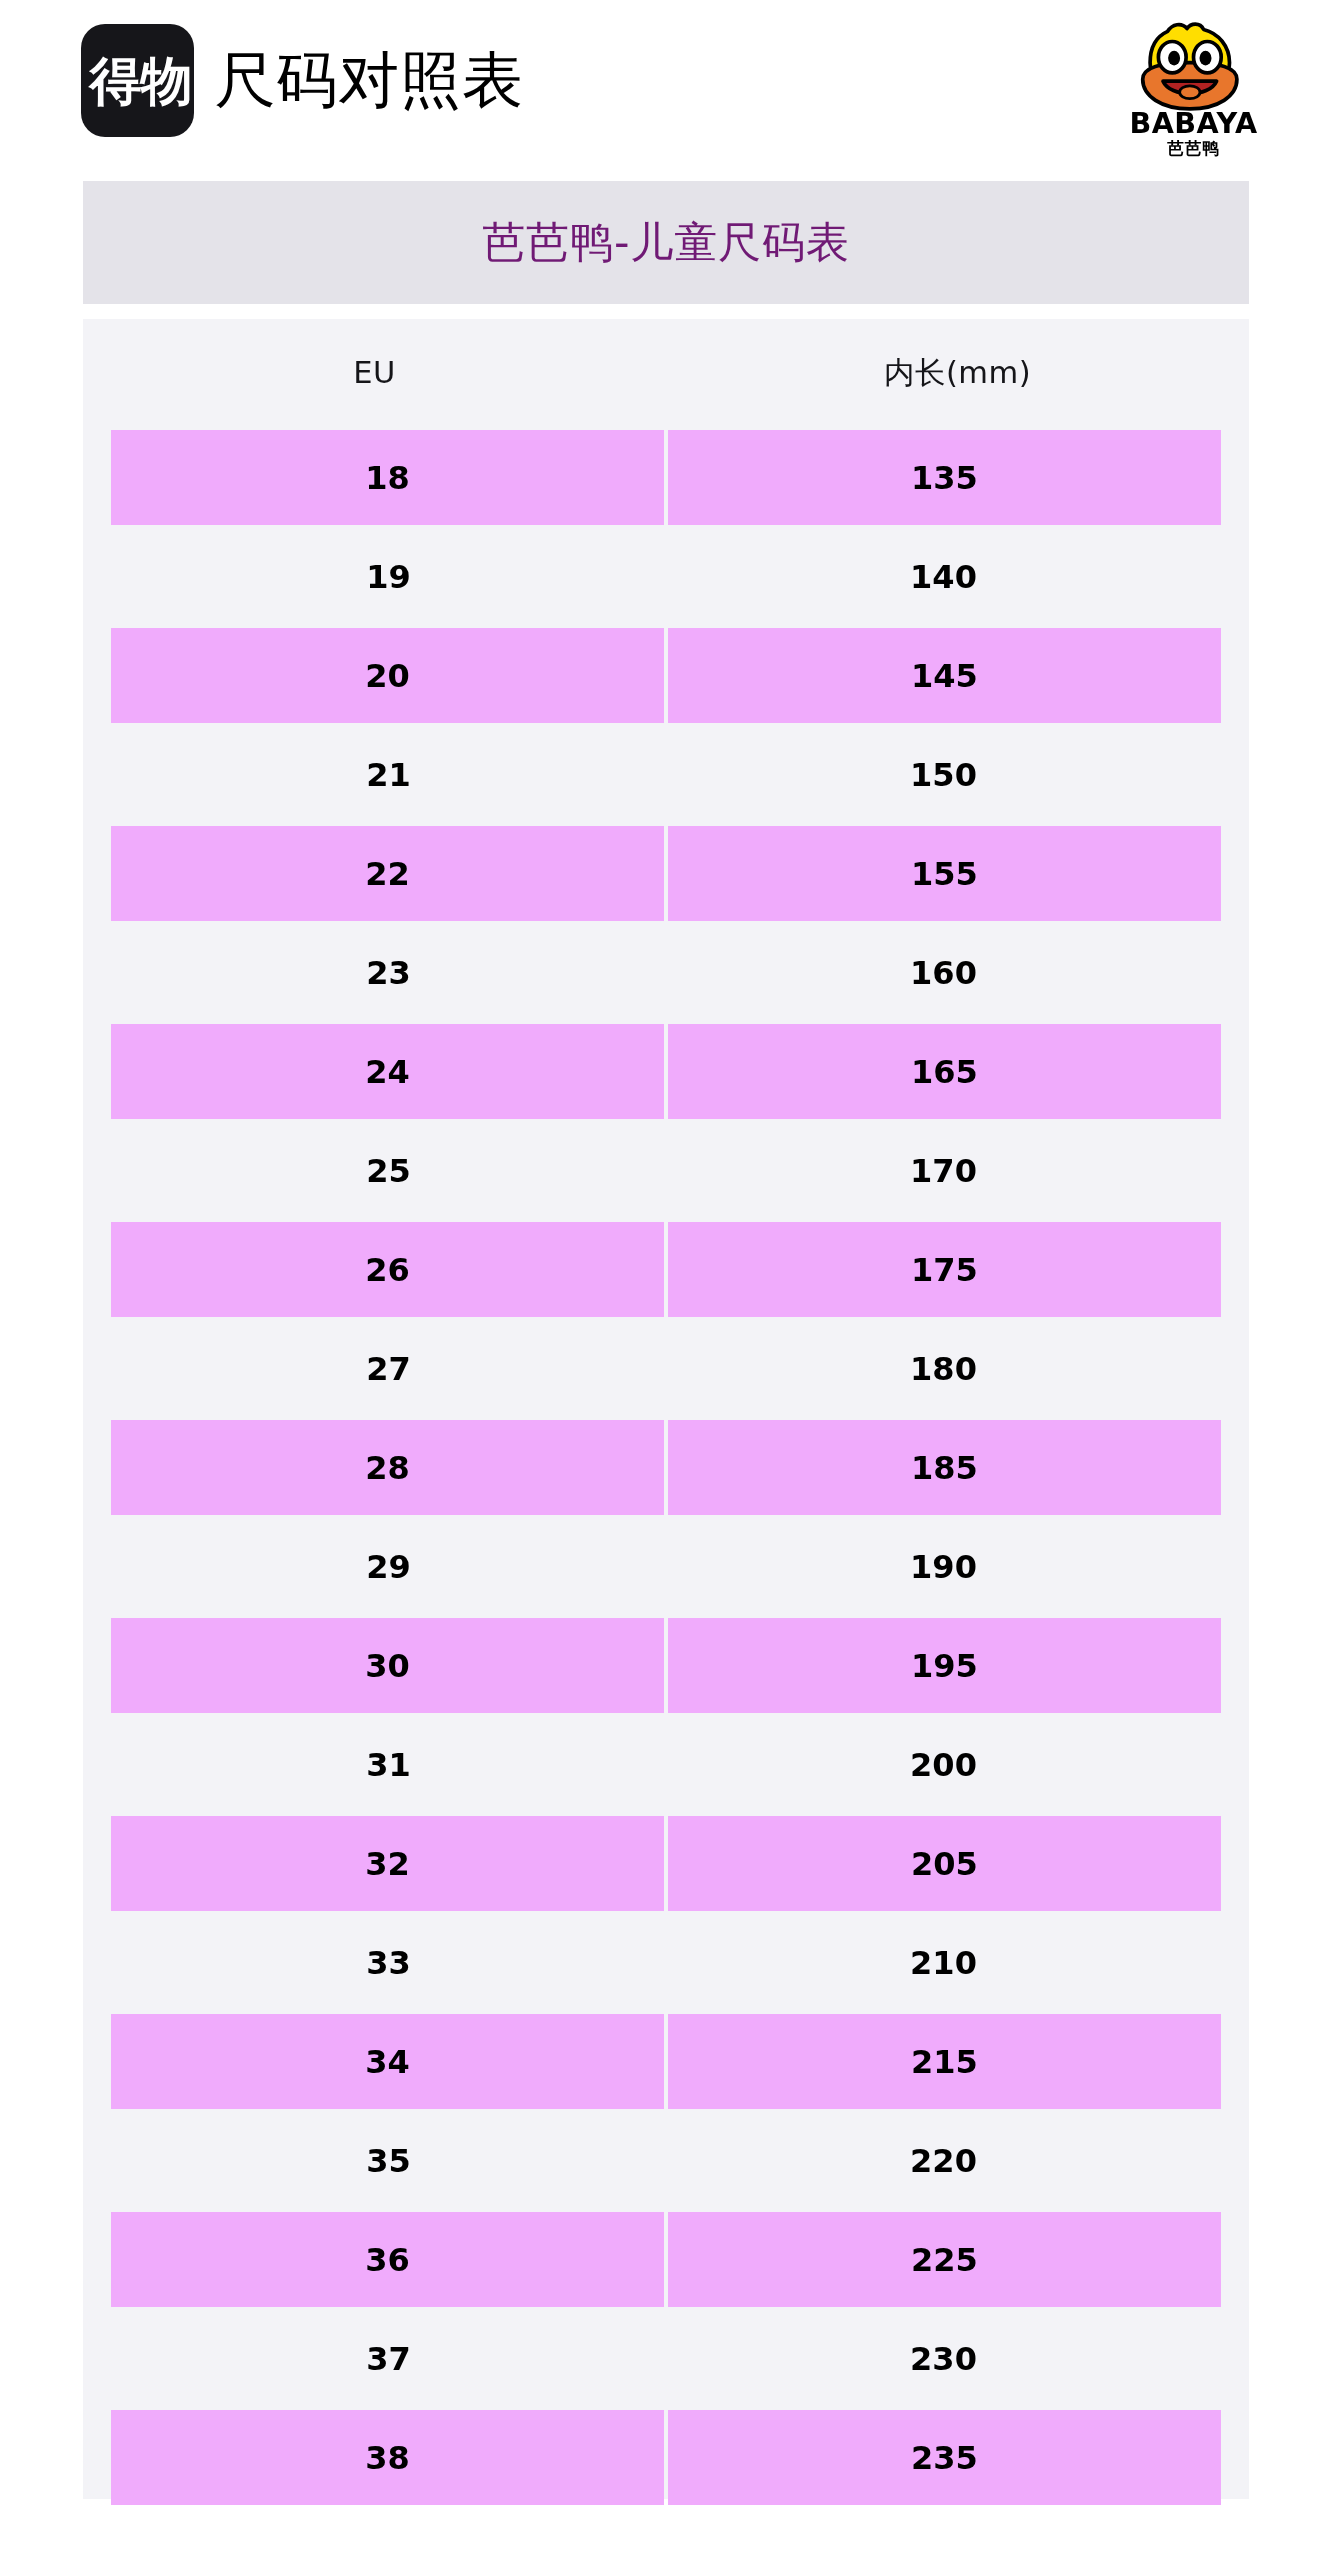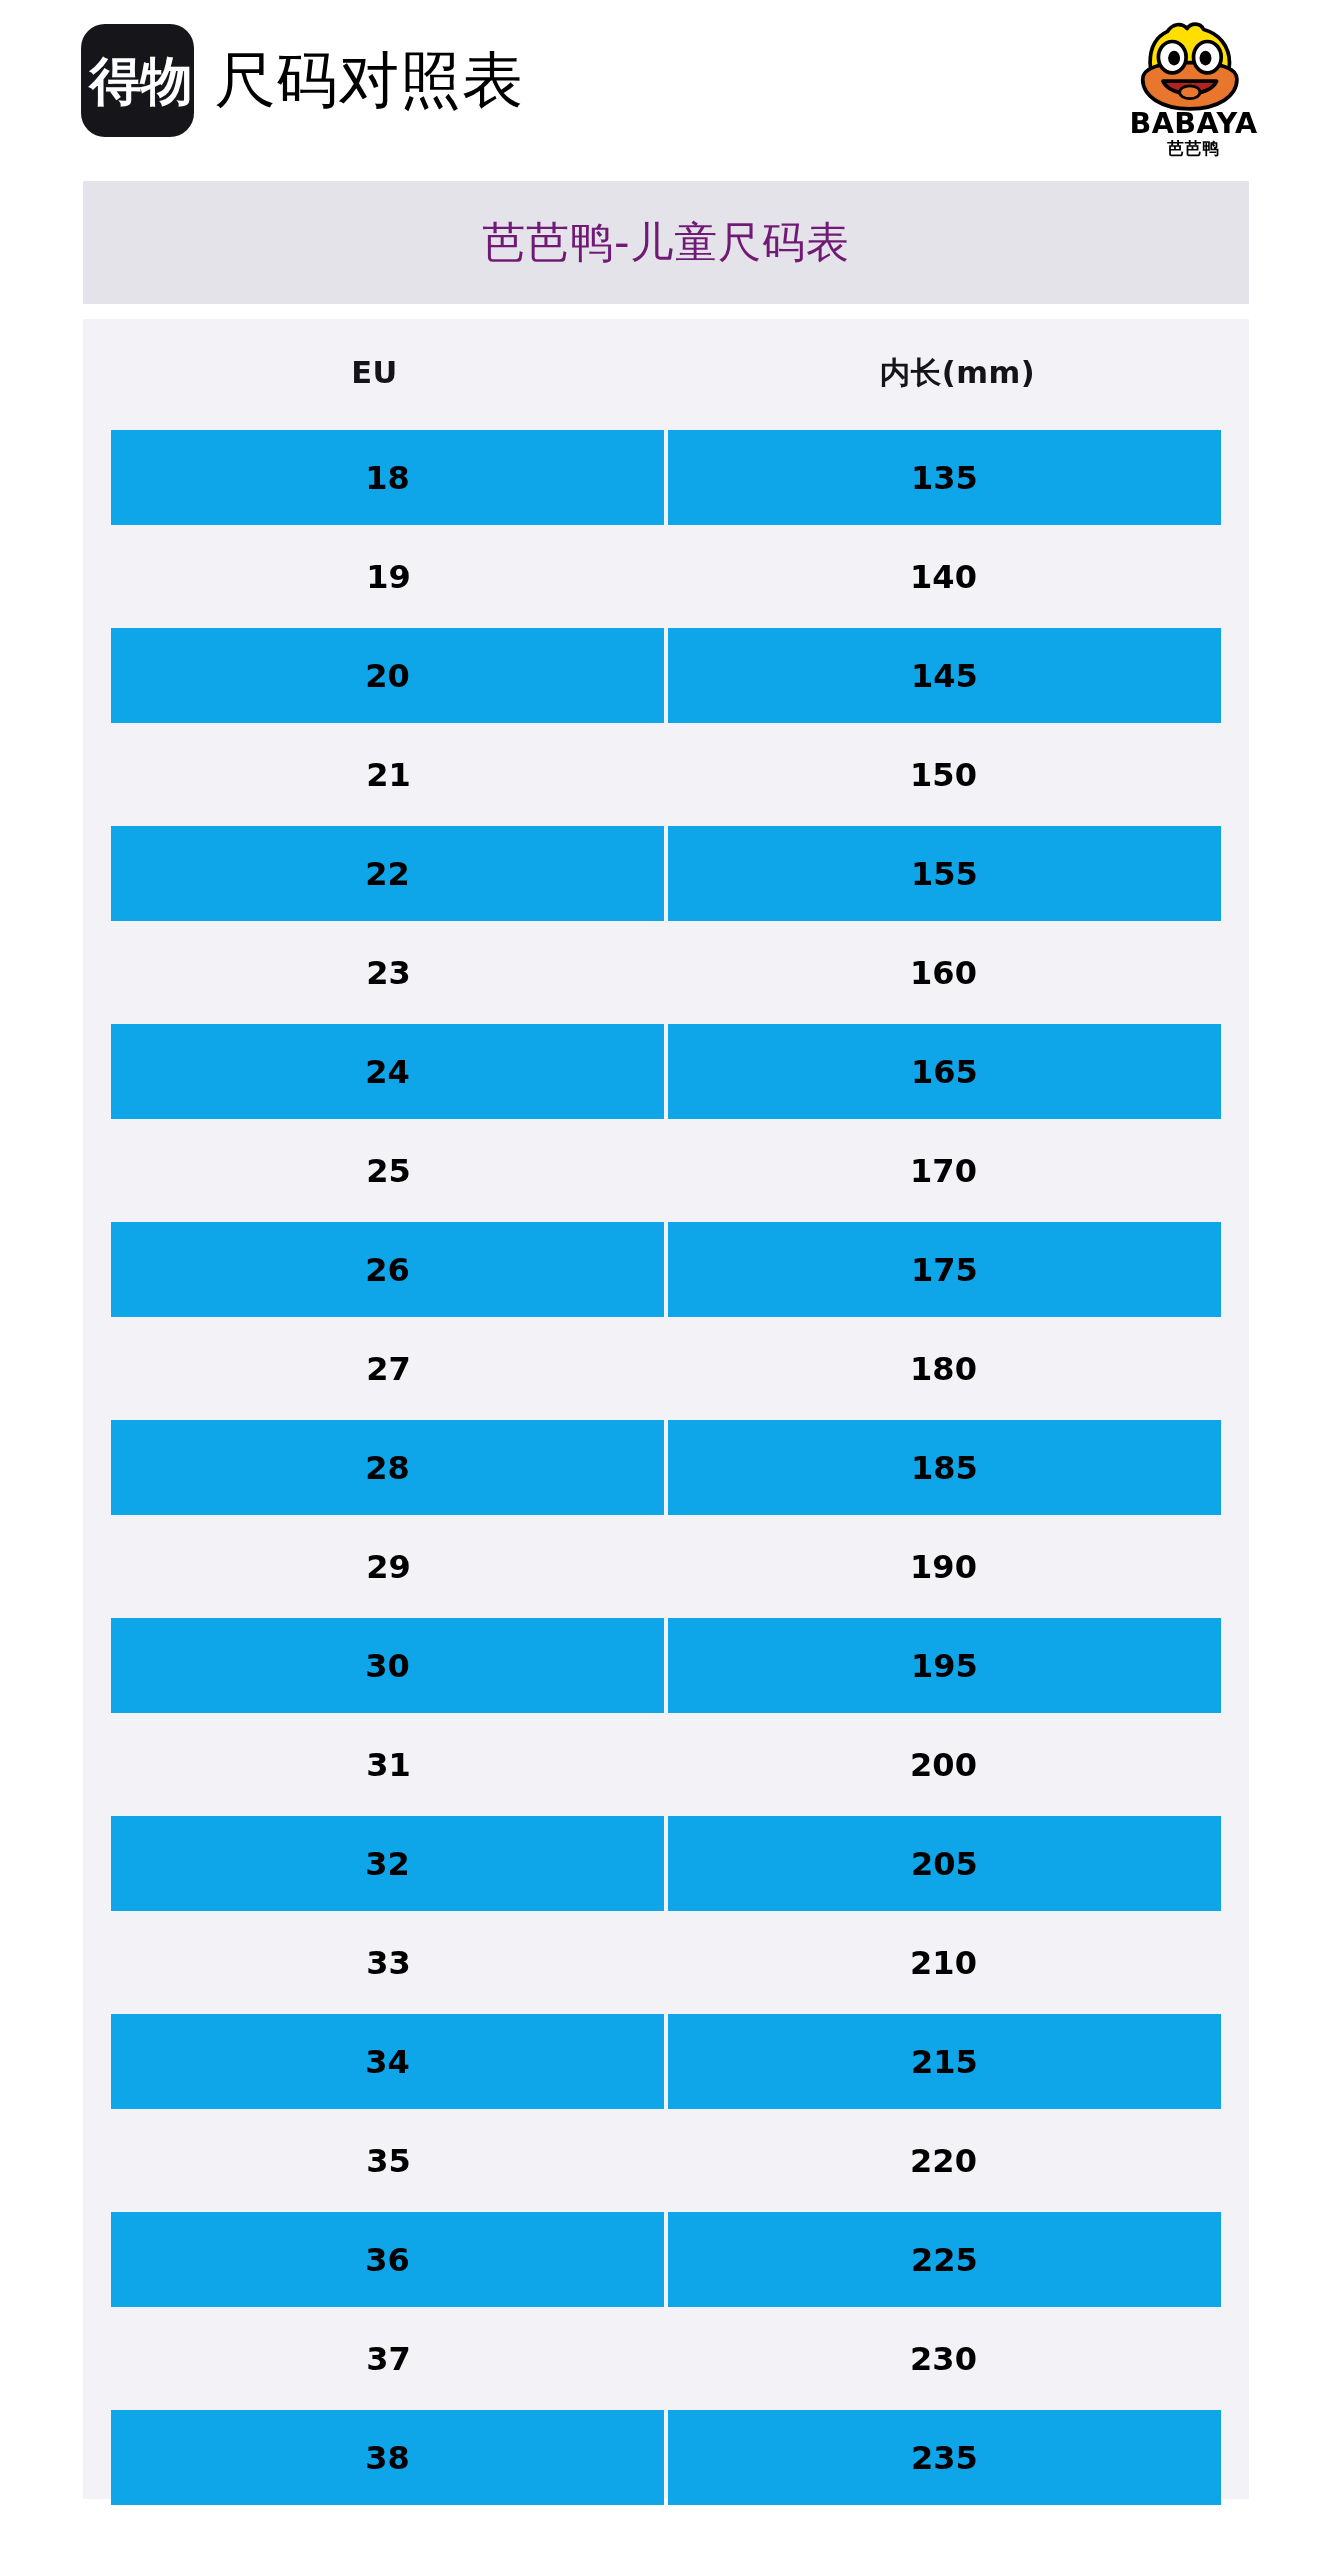--- a/index.html
+++ b/index.html
@@ -124,21 +124,21 @@
     width: 100%;
   }
   .thead-cell {
     flex: 1 1 50%;
     display: flex;
     align-items: center;
     justify-content: center;
     font-size: 30.5px;
     line-height: 1;
     color: #151519;
-    font-weight: 700;
+    font-weight: 400;
     letter-spacing: 0.5px;
     font-family: "DejaVu Sans", "Liberation Sans", sans-serif;
   }
 
   .tbody {
     display: block;
     width: 100%;
   }
 
   .trow {
@@ -157,21 +157,21 @@
     justify-content: center;
     font-size: 32px;
     line-height: 1;
     color: #000000;
     font-weight: 700;
     box-sizing: border-box;
     font-family: "DejaVu Sans", "Liberation Sans", sans-serif;
   }
   
   .trow.odd .tcell {
-    background: #0ea5e9;
+    background: #f0abfc;
   }
   .trow.odd .tcell.col-left {
     margin-right: 1.9px;
   }
   .trow.odd .tcell.col-right {
     margin-left: 1.9px;
   }
   
   .trow.even .tcell {
     background: transparent;

